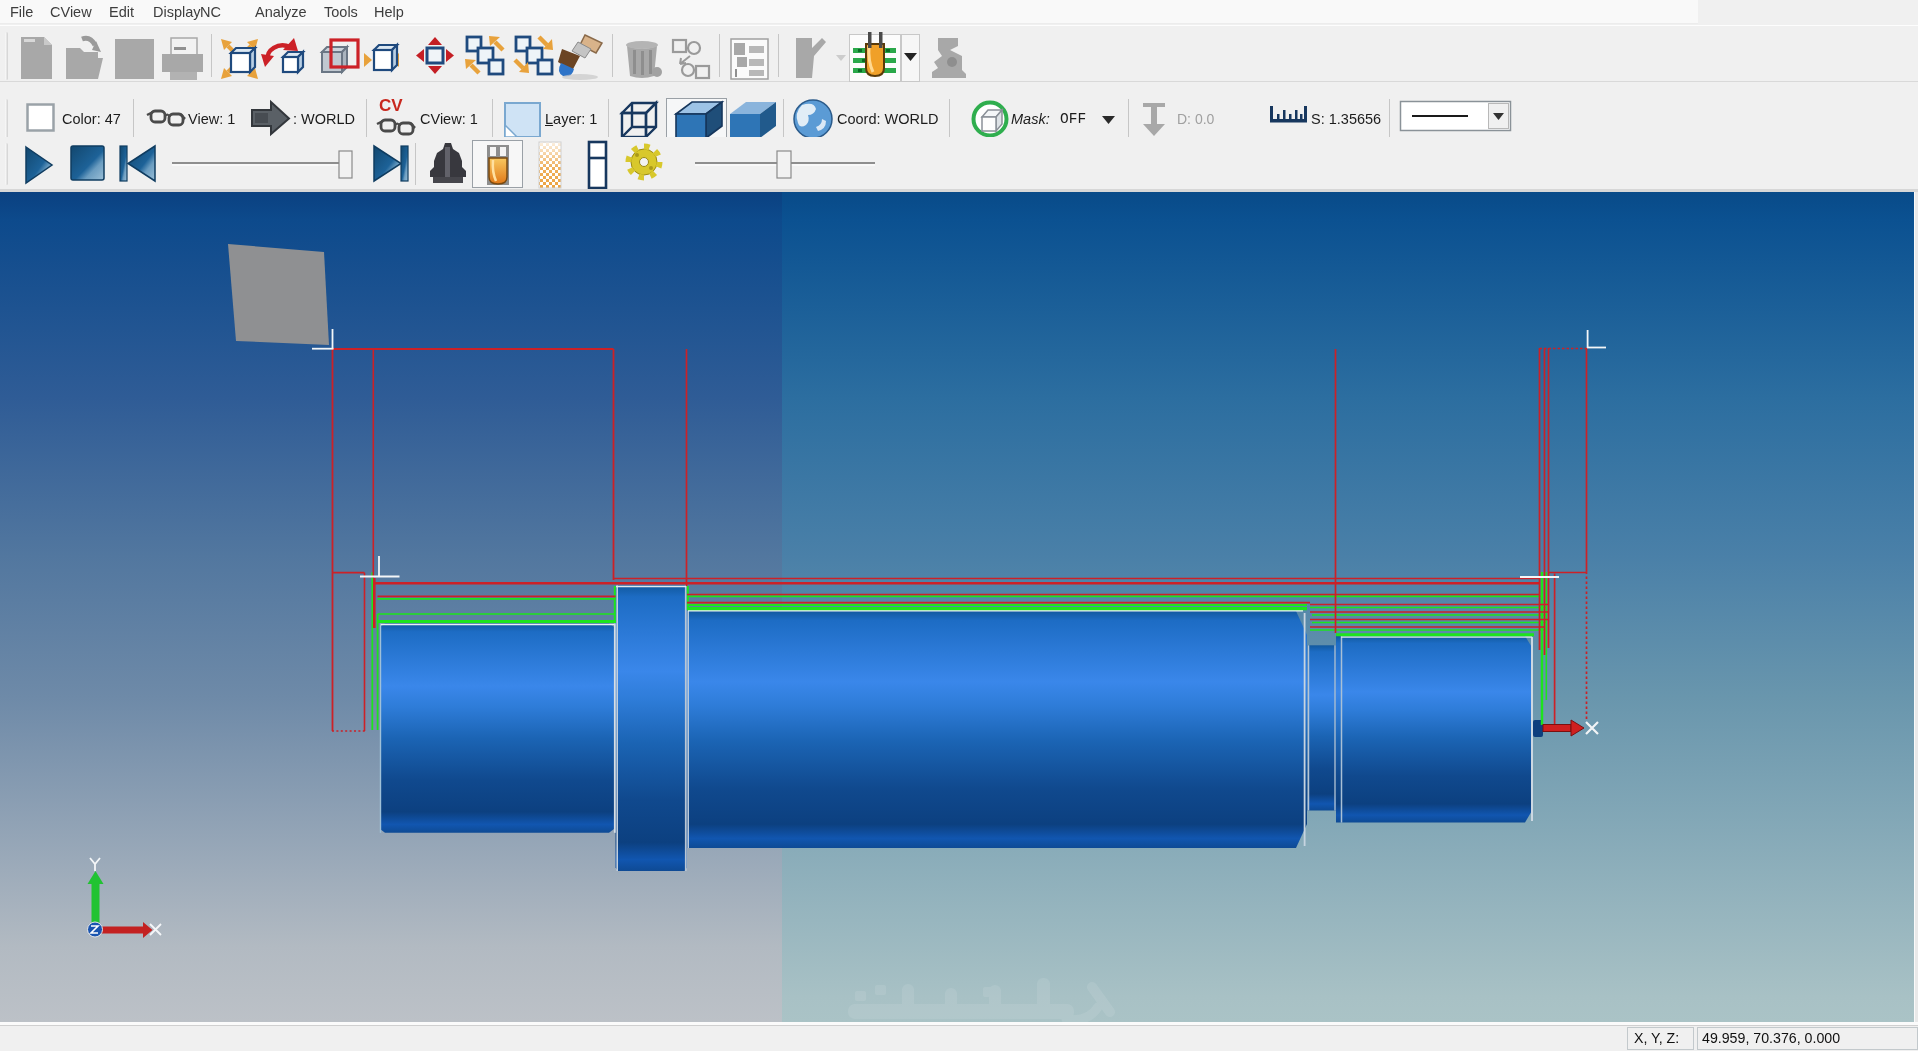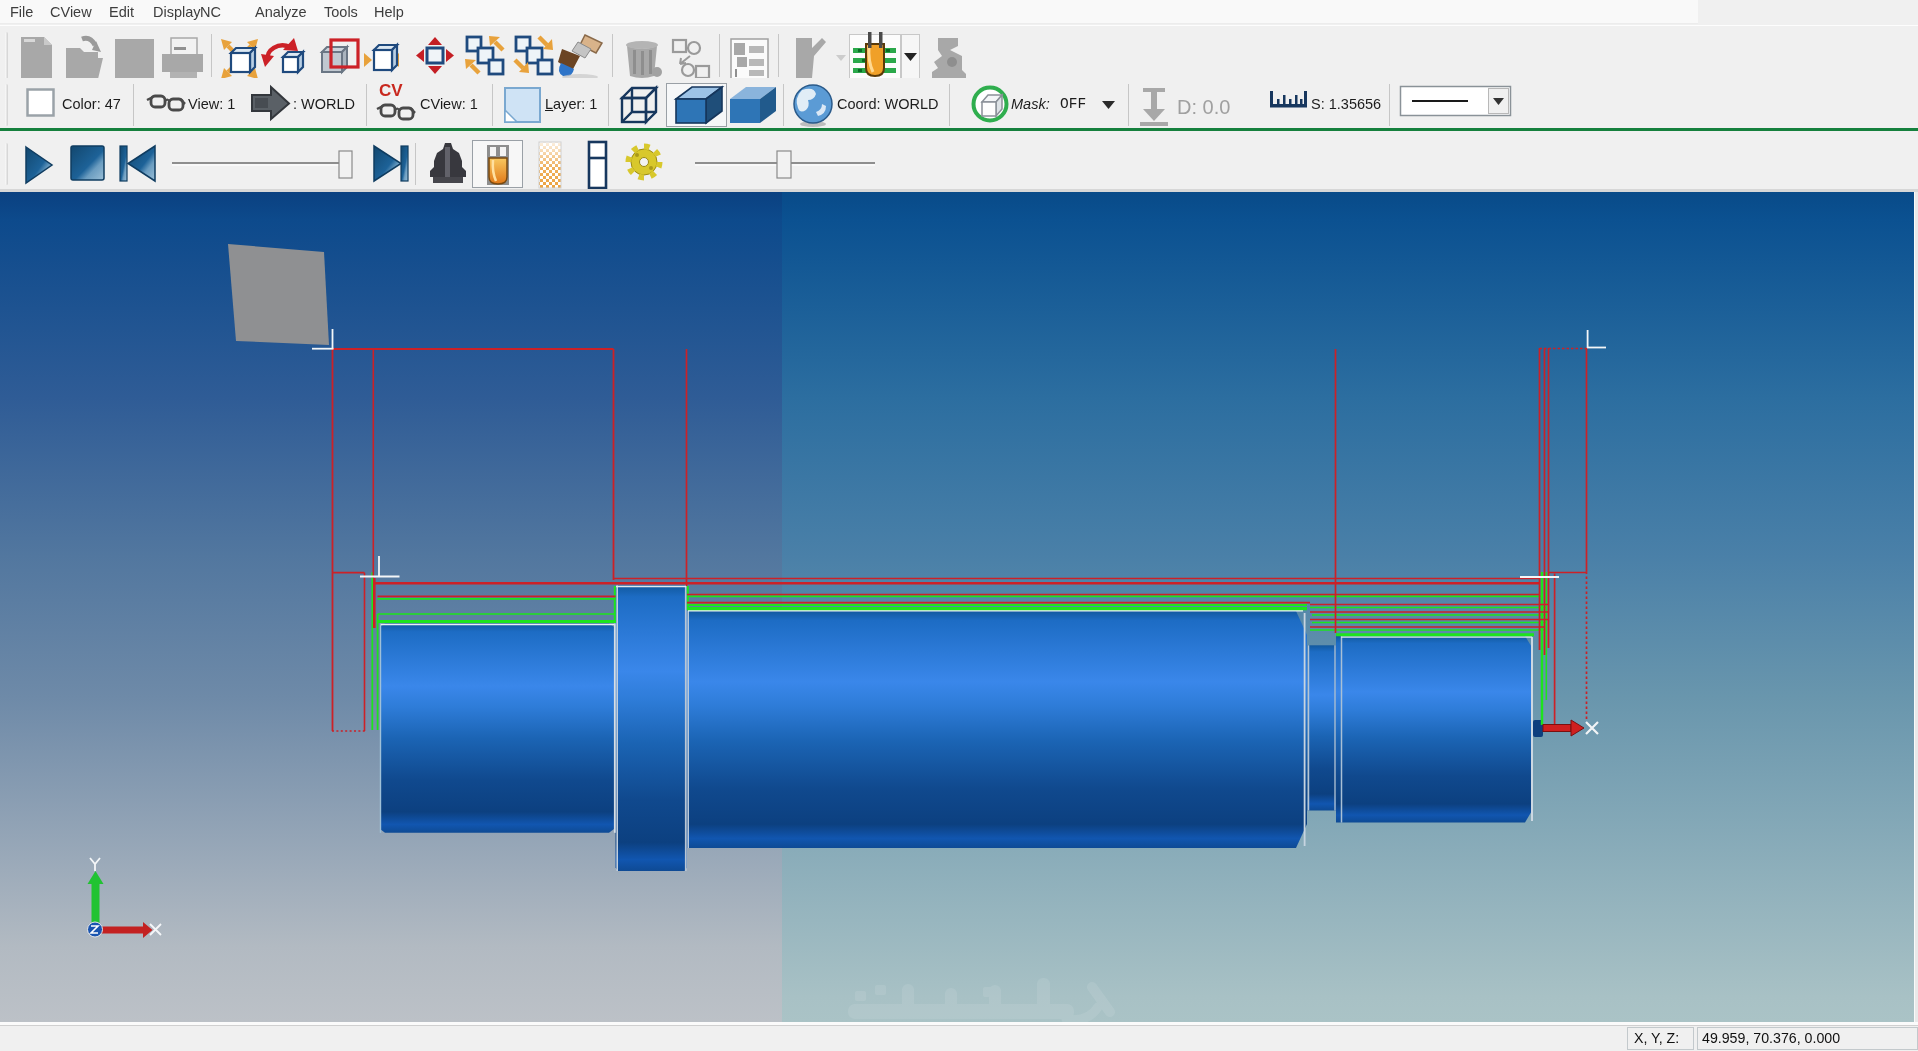--- a/index.html
+++ b/index.html
@@ -2,26 +2,26 @@
 <html><head>
 <meta charset="utf-8">
 <style>
 * { margin:0; padding:0; box-sizing:border-box; }
 html,body { width:1918px; height:1051px; overflow:hidden; font-family:"Liberation Sans", sans-serif; }
 #root { position:relative; width:1918px; height:1051px; background:#f0f0f0; }
 .abs { position:absolute; }
 #menubar { left:0; top:0; width:1698px; height:24px; background:#f9f9f9; border-bottom:1px solid #ececec; }
 .mi { position:absolute; top:4px; font-size:14.5px; color:#3d3d3d; }
 #tb1 { left:0; top:25px; width:1918px; height:57px; background:#f0f0f0; border-top:1px solid #fdfdfd; border-bottom:1px solid #d9d9d9; }
-#tb2 { left:0; top:78px; width:1918px; height:53px; background:#f0f0f0; border-bottom:3px solid #15803d; }
+#tb2 { left:0; top:93px; width:1918px; height:53px; background:#f0f0f0; border-bottom:3px solid #15803d; }
 #tb3 { left:0; top:137px; width:1918px; height:53px; background:#f0f0f0; }
 .grip { position:absolute; width:3px; background:linear-gradient(90deg,#fdfdfd,#cfcfcf); border-radius:2px; }
 .vsep { position:absolute; width:1px; background:#c6c6c6; }
 .tlabel { position:absolute; font-size:14.5px; color:#1c1c1c; }
-.glabel { position:absolute; font-size:20px; color:#a0a0a0; }
+.glabel { position:absolute; font-size:14px; color:#a0a0a0; }
 #viewport { left:0; top:190px; width:1918px; height:832px; }
 #vpL { position:absolute; left:0; top:0; width:782px; height:832px;
   background:linear-gradient(180deg,#0a4080 0%,#0d4a8c 3.6%,#2f5c96 25%,#52779f 44%,#6e8aa8 61%,#b2bac2 91%,#bcc1c7 100%); }
 #vpR { position:absolute; left:782px; top:0; width:1132px; height:832px;
   background:linear-gradient(180deg,#084a88 0%,#0b5191 3.6%,#2c6ea0 25%,#4a80a8 44%,#6996ad 61%,#a8c1c5 97%,#aac3c6 100%); }
 #vpEdge { position:absolute; left:1914px; top:0; width:4px; height:832px; background:#e9e9e9; border-left:1px solid #fafafa; }
 #vpsvg { position:absolute; left:0; top:0; }
 #botline { left:0; top:1022px; width:1918px; height:4px; background:#fbfbfb; border-bottom:1px solid #d0d0d0; }
 #statusbar { left:0; top:1026px; width:1918px; height:25px; background:#f0f0f0; }
 .sbtext { position:absolute; top:4px; font-size:14.2px; color:#111; }

